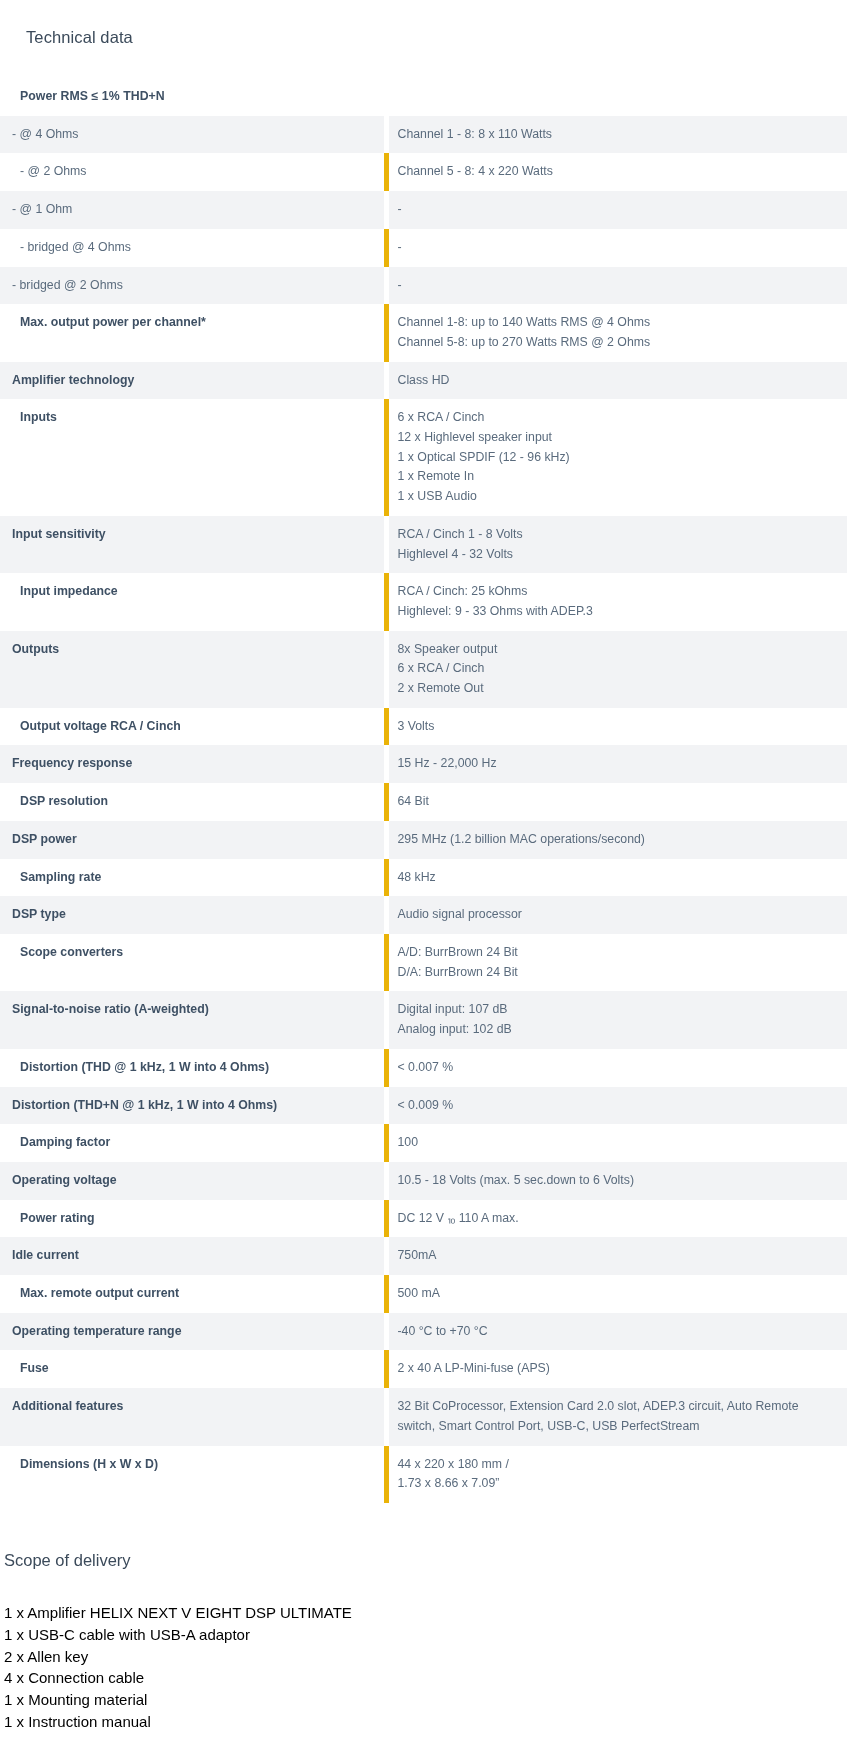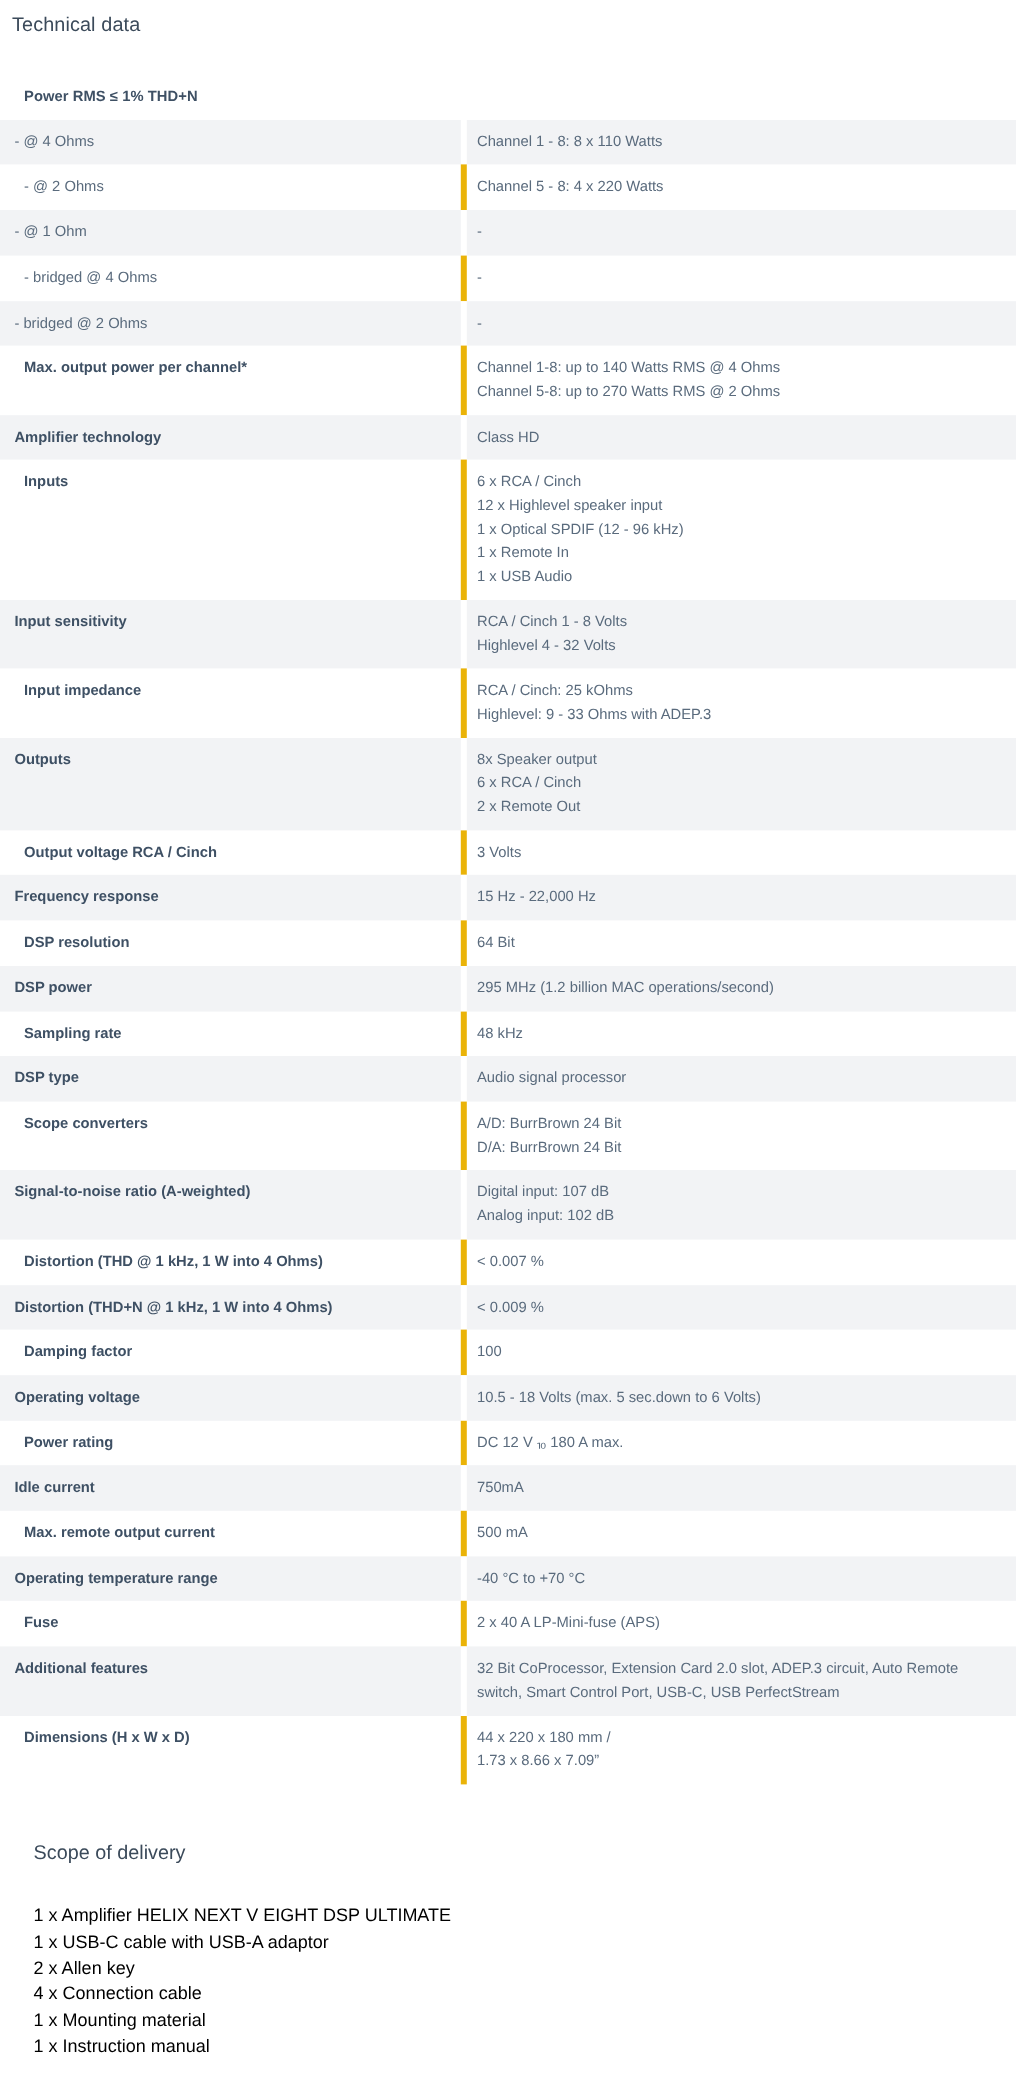--- a/index.html
+++ b/index.html
@@ -20,21 +20,21 @@
     padding: 0;
     background: #ffffff;
     position: relative;
   }
 
   
   .section-title {
     font-size: 16.5px;
     font-weight: 400;
     color: #3b4a5a;
-    margin: 0;
+    margin: 16px;
     padding: 12px 0 0 10px;
     letter-spacing: 0.1px;
   }
 
   
   .spec-table {
     width: 100%;
     border-collapse: collapse;
     table-layout: fixed;
     margin-top: 30px;
@@ -83,21 +83,21 @@
   }
   .spec-table tr td.label { background-clip: padding-box; }
   .spec-table tr.shade td.label { border-right: 5px solid #ffffff; }
   .spec-table tr td.label { border-right: 5px solid #eab308; }
 
   .val-line { display: block; }
 
   
   .delivery {
     margin-top: 48px;
-    padding-left: 28px;
+    padding-left: 4px;
   }
   .delivery-title {
     font-size: 16.5px;
     font-weight: 400;
     color: #3b4a5a;
     margin: 0 0 32px 0;
   }
   .delivery-list {
     list-style: none;
     margin: 0;
@@ -272,21 +272,21 @@
         </tr>
         <tr class="shade">
           <td class="label">Operating voltage</td>
           <td class="value">
             <span class="val-line">10.5 - 18 Volts (max. 5 sec.down to 6 Volts)</span>
           </td>
         </tr>
         <tr>
           <td class="label">Power rating</td>
           <td class="value">
-            <span class="val-line">DC 12 V ⏨ 180 A max.</span>
+            <span class="val-line">DC 12 V ⏨ 110 A max.</span>
           </td>
         </tr>
         <tr class="shade">
           <td class="label">Idle current</td>
           <td class="value">
             <span class="val-line">750mA</span>
           </td>
         </tr>
         <tr>
           <td class="label">Max. remote output current</td>

